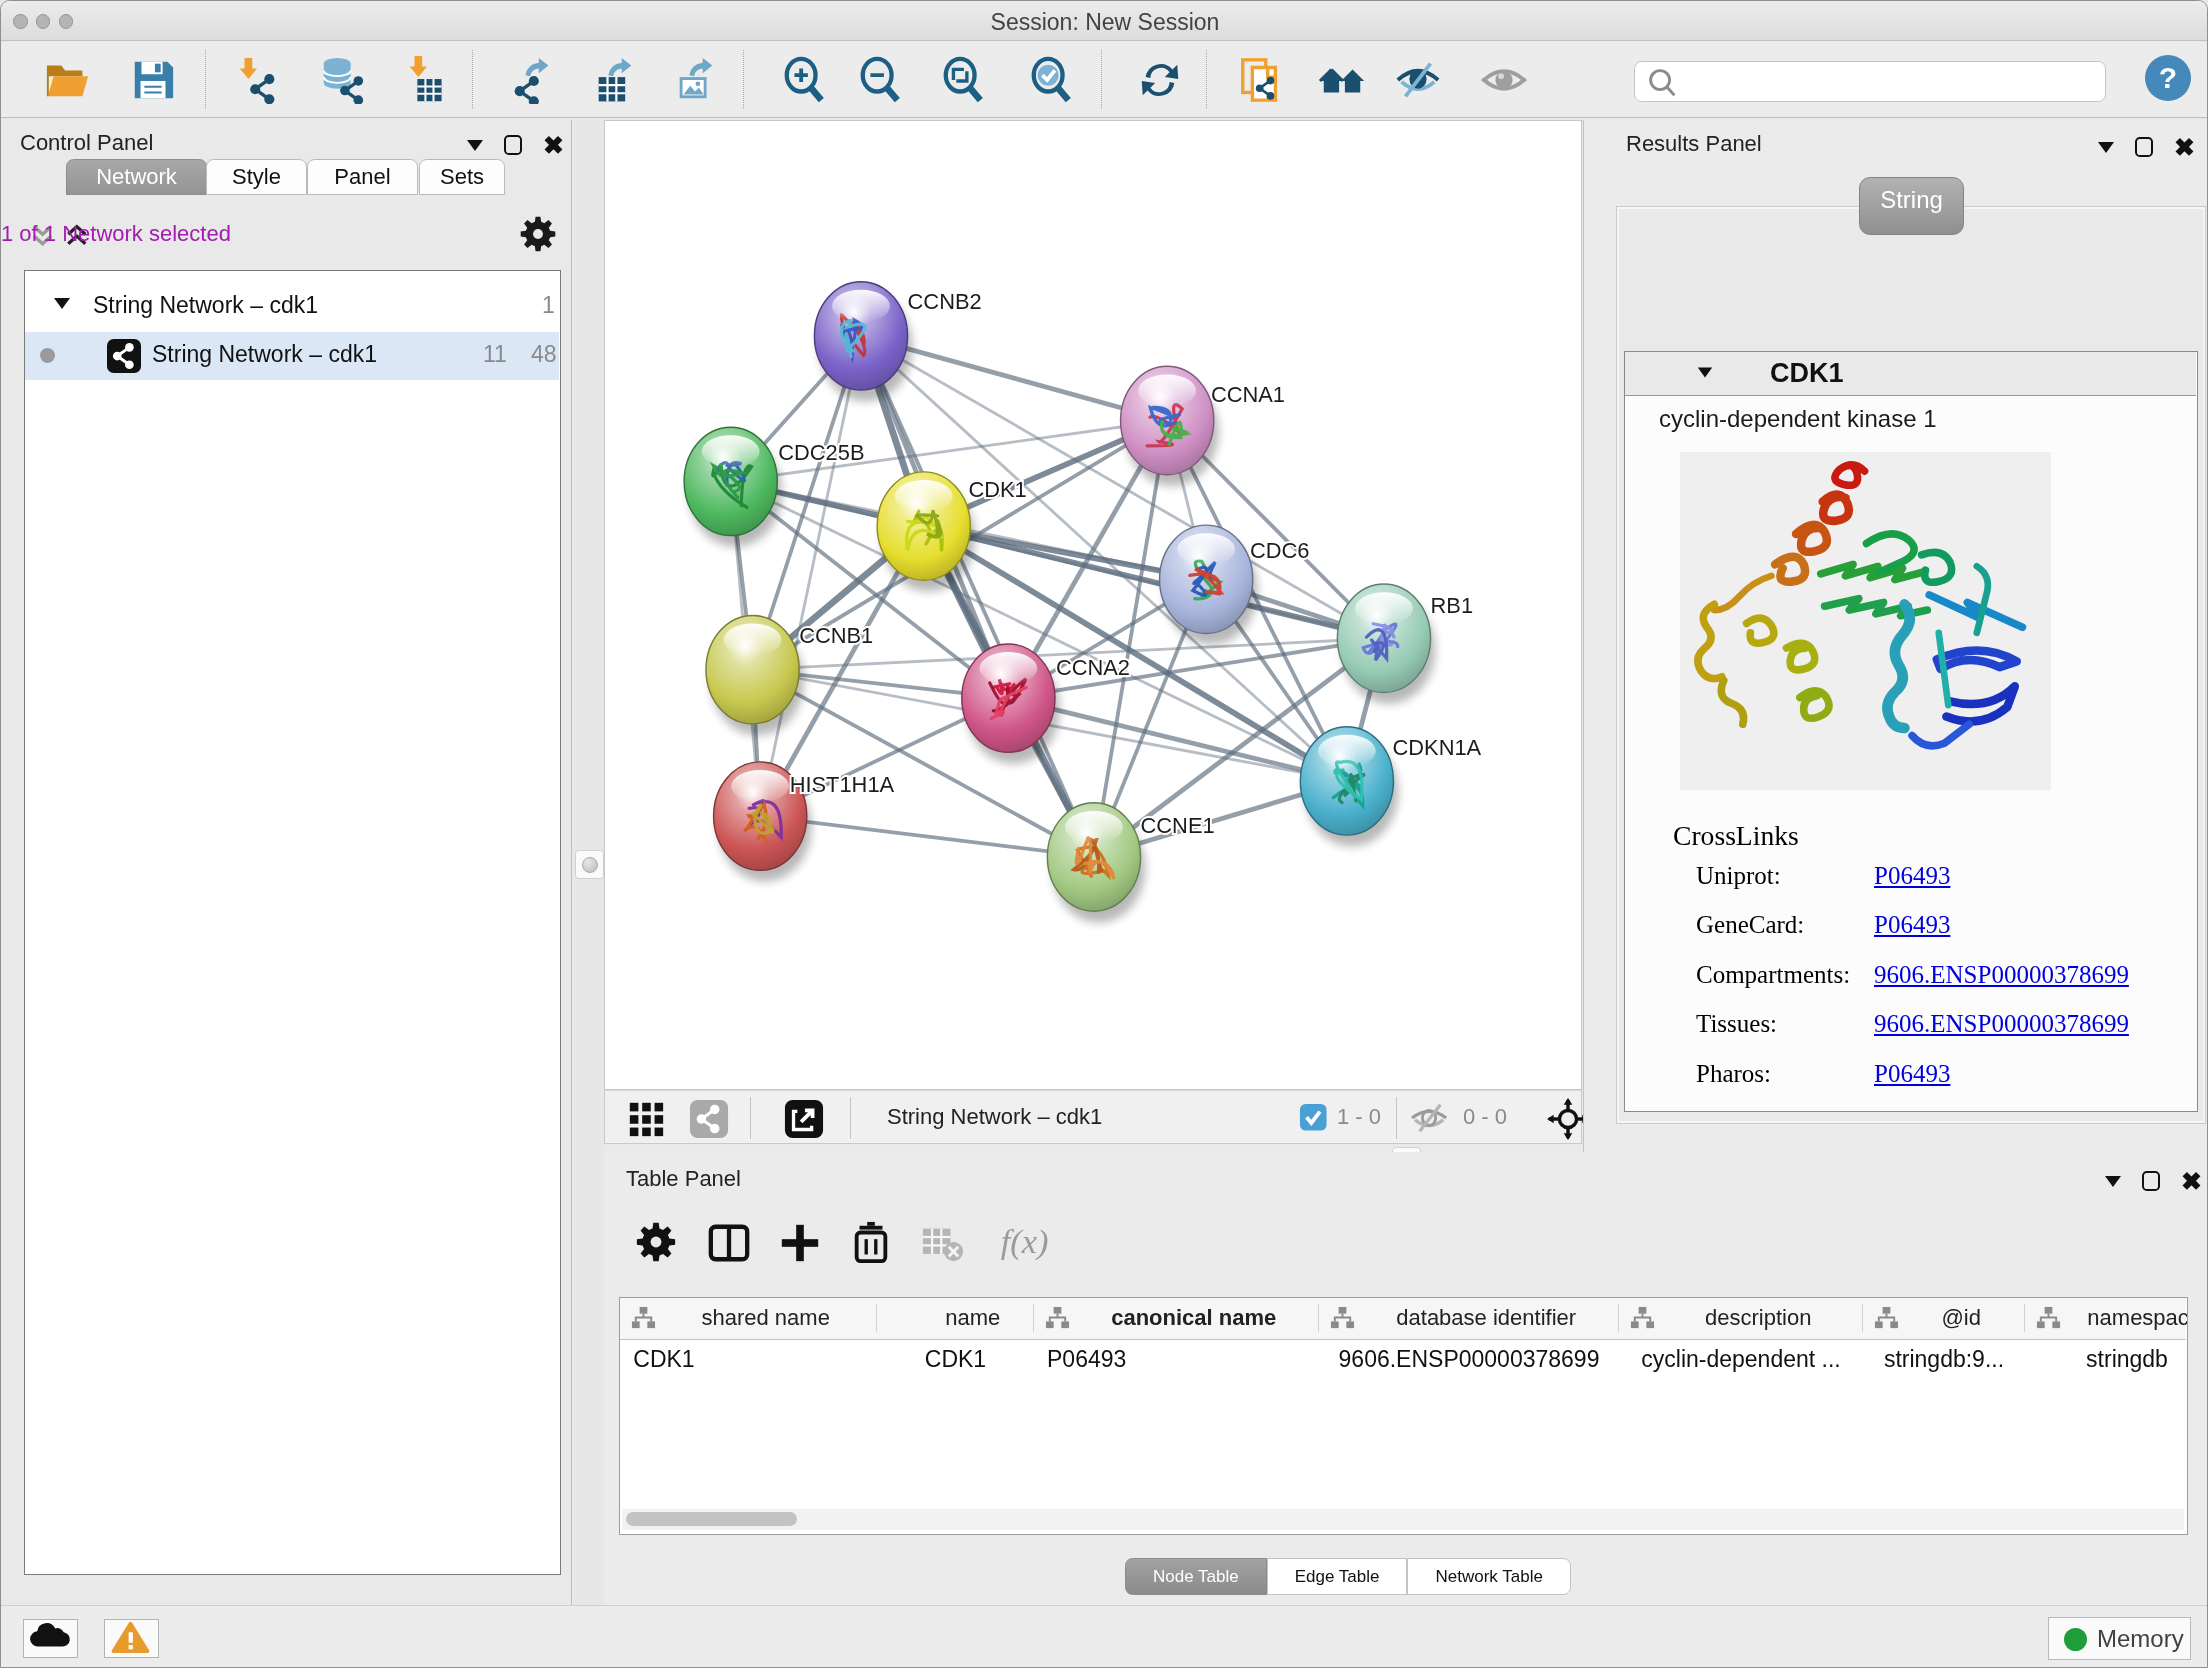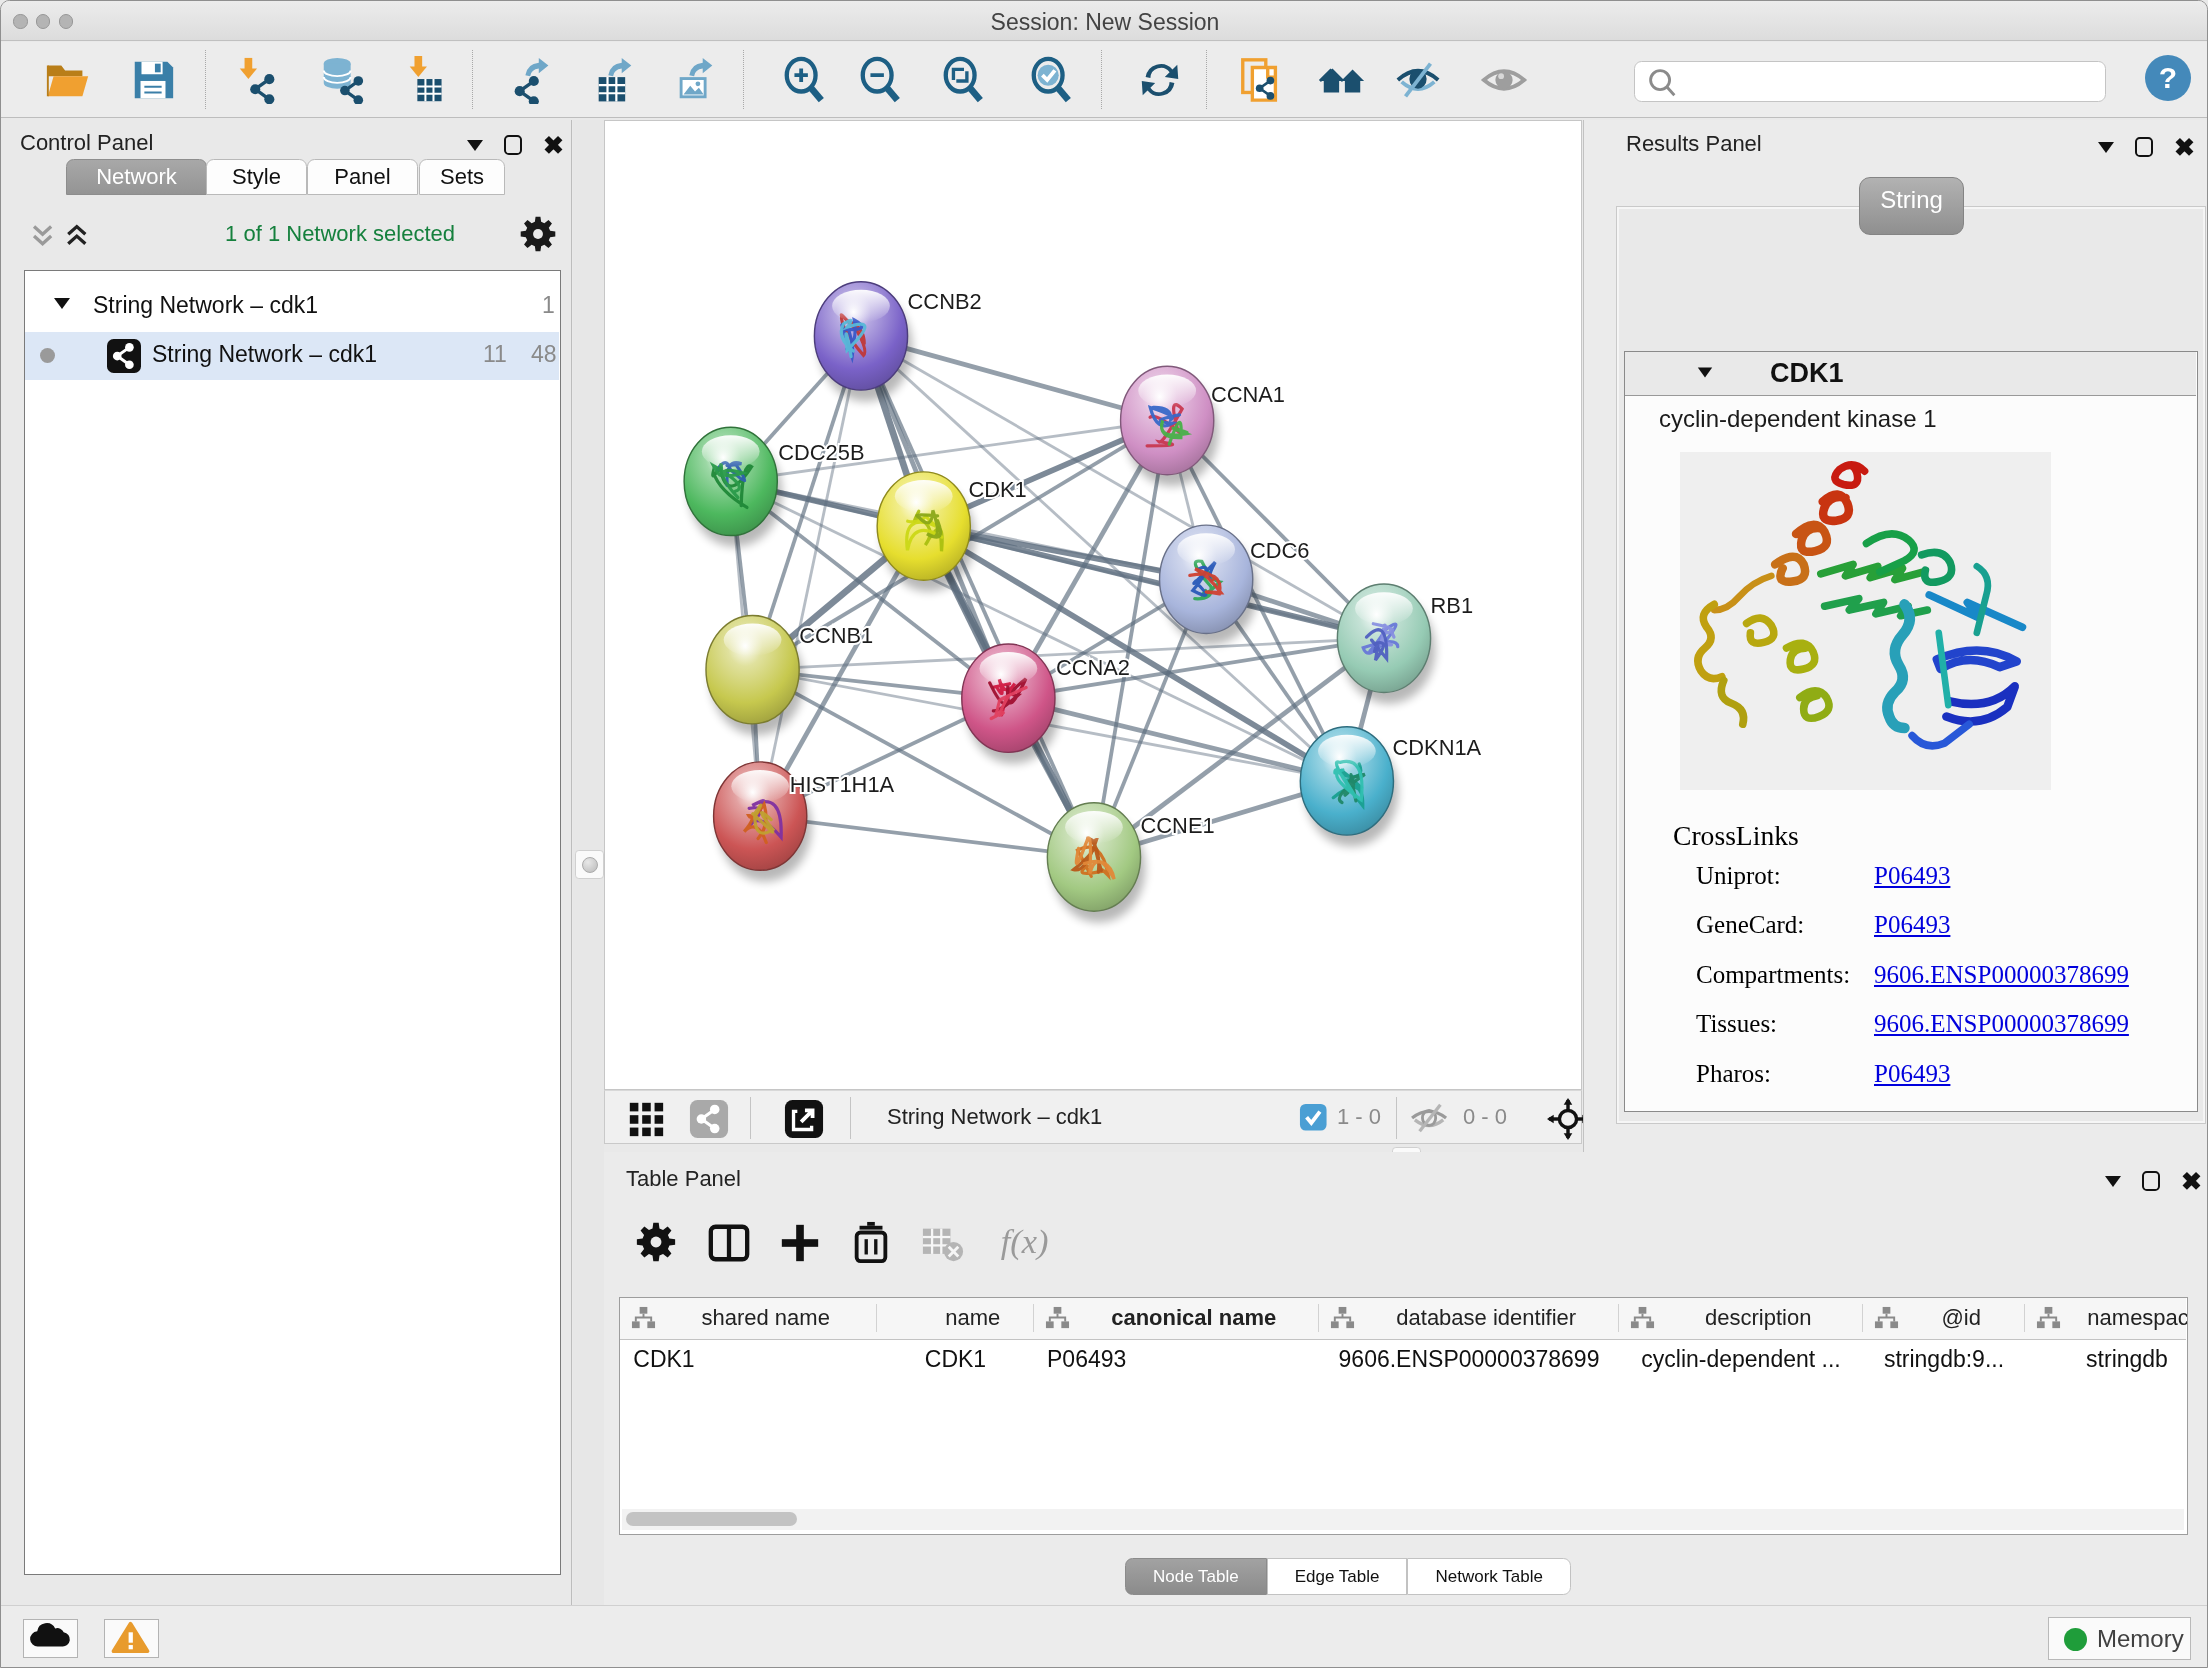--- a/index.html
+++ b/index.html
@@ -289,21 +289,21 @@
         <div class="tab" style="left: 306px; width: 111px;">Panel</div>
         <div class="tab" style="left: 418px; width: 86px;">Sets</div>
       </div>
     <div id="cp-status">
       <svg width="67" height="38" style="position:absolute;left:28.5px;top:3.8px" viewBox="0 0 70 40">
         <polyline points="4,8 13,16 22,8" fill="none" stroke="#9a9a9a" stroke-width="3.5"></polyline>
         <polyline points="4,18 13,26 22,18" fill="none" stroke="#9a9a9a" stroke-width="3.5"></polyline>
         <polyline points="40,16 49,8 58,16" fill="none" stroke="#222" stroke-width="3.5"></polyline>
         <polyline points="40,26 49,18 58,26" fill="none" stroke="#222" stroke-width="3.5"></polyline>
       </svg>
-      <div style="position:absolute;left:0;top:5.7px;width:454px;text-align:right;font-size:22px;color:#15803d">1 of 1 Network selected</div>
+      <div style="position:absolute;left:0;top:5.7px;width:454px;text-align:left;font-size:22px;color:#a21caf">1 of 1 Network selected</div>
       <div id="cp-gear" style="position:absolute;left:518px;top:0px">
           <svg width="38" height="38" viewBox="0 0 40 40">
             <polygon points="38.219974330312525,17.43240669054605 38.219974330312525,22.56759330945395 32.78078291258254,23.30024061871833 31.371000787403283,26.703755745317245 34.69903004245291,31.067904761564712 31.067904761564712,34.69903004245291 26.703755745317245,31.371000787403283 23.30024061871833,32.78078291258254 22.567593309453954,38.219974330312525 17.432406690546046,38.219974330312525 16.699759381281673,32.78078291258254 13.296244254682755,31.371000787403283 8.93209523843529,34.69903004245291 5.300969957547089,31.067904761564712 8.62899921259672,26.703755745317245 7.219217087417466,23.30024061871833 1.7800256696874754,22.567593309453954 1.7800256696874754,17.43240669054605 7.219217087417466,16.699759381281673 8.628999212596717,13.296244254682756 5.300969957547087,8.93209523843529 8.93209523843528,5.300969957547094 13.296244254682751,8.62899921259672 16.699759381281655,7.219217087417469 17.432406690546053,1.780025669687472 22.567593309453944,1.780025669687472 23.300240618718338,7.2192170874174675 26.703755745317245,8.628999212596717 31.067904761564716,5.300969957547091 34.699030042452904,8.932095238435279 31.37100078740328,13.296244254682751 32.78078291258253,16.699759381281655 " fill="#1a1a1a"></polygon>
             <circle cx="20" cy="20" r="5.2" fill="#e9e9e9"></circle>
           </svg>
         </div>
     </div>
     <div id="cp-list">
       <div class="trow" style="top:13.3px">
         <div style="position:absolute;left:28.5px;top:13.3px" class="tri"></div>

